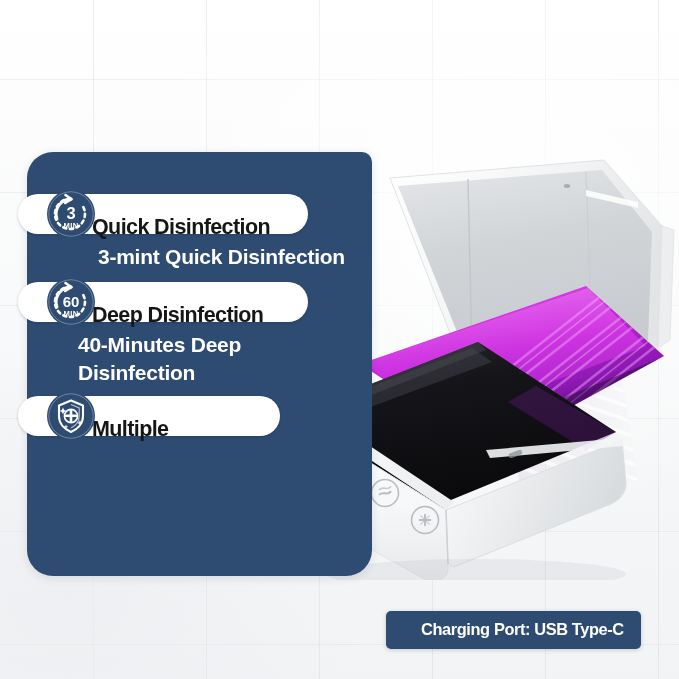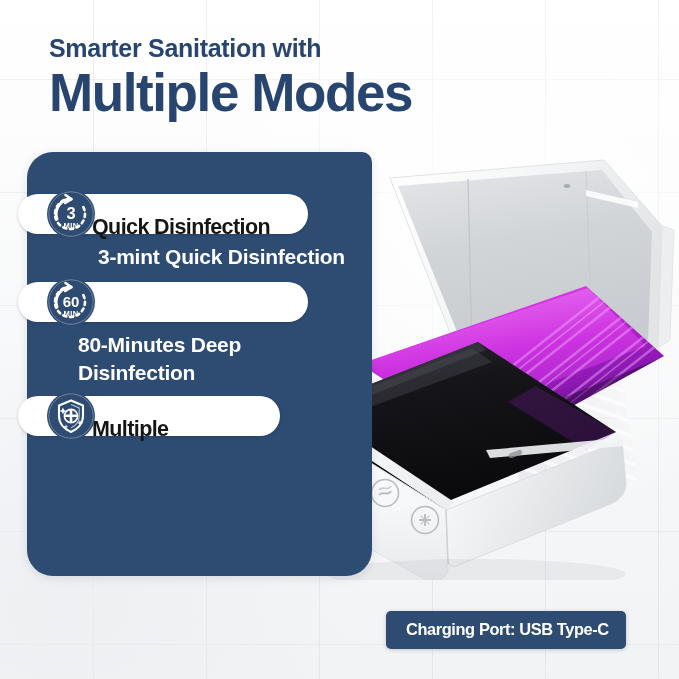--- a/index.html
+++ b/index.html
@@ -152,44 +152,40 @@
     max-width: 230px;
   }
   .feature-desc.centered { margin-left: 98px; }
   .feature-desc div { white-space: nowrap; }
 
   
   .charging-badge {
     position: absolute;
     left: 386px;
     top: 611px;
-    padding: 9px 17px 10px 20px;
+    padding: 9px 17px 10px 35px;
     background: #2E4B72;
     border-radius: 5px;
     color: #ffffff;
     font-size: 16.4px;
     font-weight: bold;
     letter-spacing: -0.4px;
     white-space: nowrap;
     z-index: 9;
     box-shadow: 0 1px 4px rgba(25,40,65,0.22);
   }
 </style>
 </head>
 <body>
 
 <div id="infographic">
 
   <div class="tile-layer"></div>
   <div class="tile-sheen"></div>
 
-  <div class="heading">
-    <div class="heading-line1">Smarter Sanitation with</div>
-    <div class="heading-line2">Multiple Modes</div>
-  </div>
 
   <div class="device-stage">
     <svg class="device-svg" viewBox="0 0 393 430" xmlns="http://www.w3.org/2000/svg">
       <defs>
         <linearGradient id="lidFace" x1="0" y1="0" x2="0.25" y2="1">
           <stop offset="0%" stop-color="#e4e6e8"></stop>
           <stop offset="45%" stop-color="#d2d5d8"></stop>
           <stop offset="100%" stop-color="#c8cbcf"></stop>
         </linearGradient>
         <linearGradient id="lidEdge" x1="0" y1="0" x2="1" y2="0.4">
@@ -380,23 +376,24 @@
           <svg viewBox="0 0 50 50" xmlns="http://www.w3.org/2000/svg">
             <circle cx="25" cy="25" r="24" fill="#2E4B72"></circle>
             <circle cx="25" cy="25" r="22.2" fill="none" stroke="#ffffff" stroke-width="0.9" opacity="0.35"></circle>
             <path d="M25,10 A15,15 0 1,0 36,16" fill="none" stroke="#ffffff" stroke-width="2.6" stroke-linecap="round" stroke-dasharray="3.2 3.6"></path>
             <path d="M25,10 A15,15 0 0,0 11,30" fill="none" stroke="#ffffff" stroke-width="2.9" stroke-linecap="round"></path>
             <path d="M19.5,6 L25.5,10.2 L19.2,14" fill="none" stroke="#ffffff" stroke-width="2.6" stroke-linecap="round" stroke-linejoin="round"></path>
             <text x="25" y="29.5" text-anchor="middle" fill="#ffffff" font-family="Liberation Sans, sans-serif" font-size="15" font-weight="bold">60</text>
             <text x="25" y="38.5" text-anchor="middle" fill="#ffffff" font-family="Liberation Sans, sans-serif" font-size="7.6" font-weight="bold" letter-spacing="0.4">MIN</text>
           </svg>
         </div>
+        <div class="pill-label">Deep Disinfection</div>
       </div>
       <div class="feature-desc">
-        <div>80-Minutes Deep</div>
+        <div>40-Minutes Deep</div>
         <div>Disinfection</div>
       </div>
     </div>
 
     <div class="feature feature-3">
       <div class="pill pill-3">
         <div class="badge-icon">
           <svg viewBox="0 0 50 50" xmlns="http://www.w3.org/2000/svg">
             <circle cx="25" cy="25" r="24" fill="#2E4B72"></circle>
             <circle cx="25" cy="25" r="22.2" fill="none" stroke="#ffffff" stroke-width="0.9" opacity="0.35"></circle>

